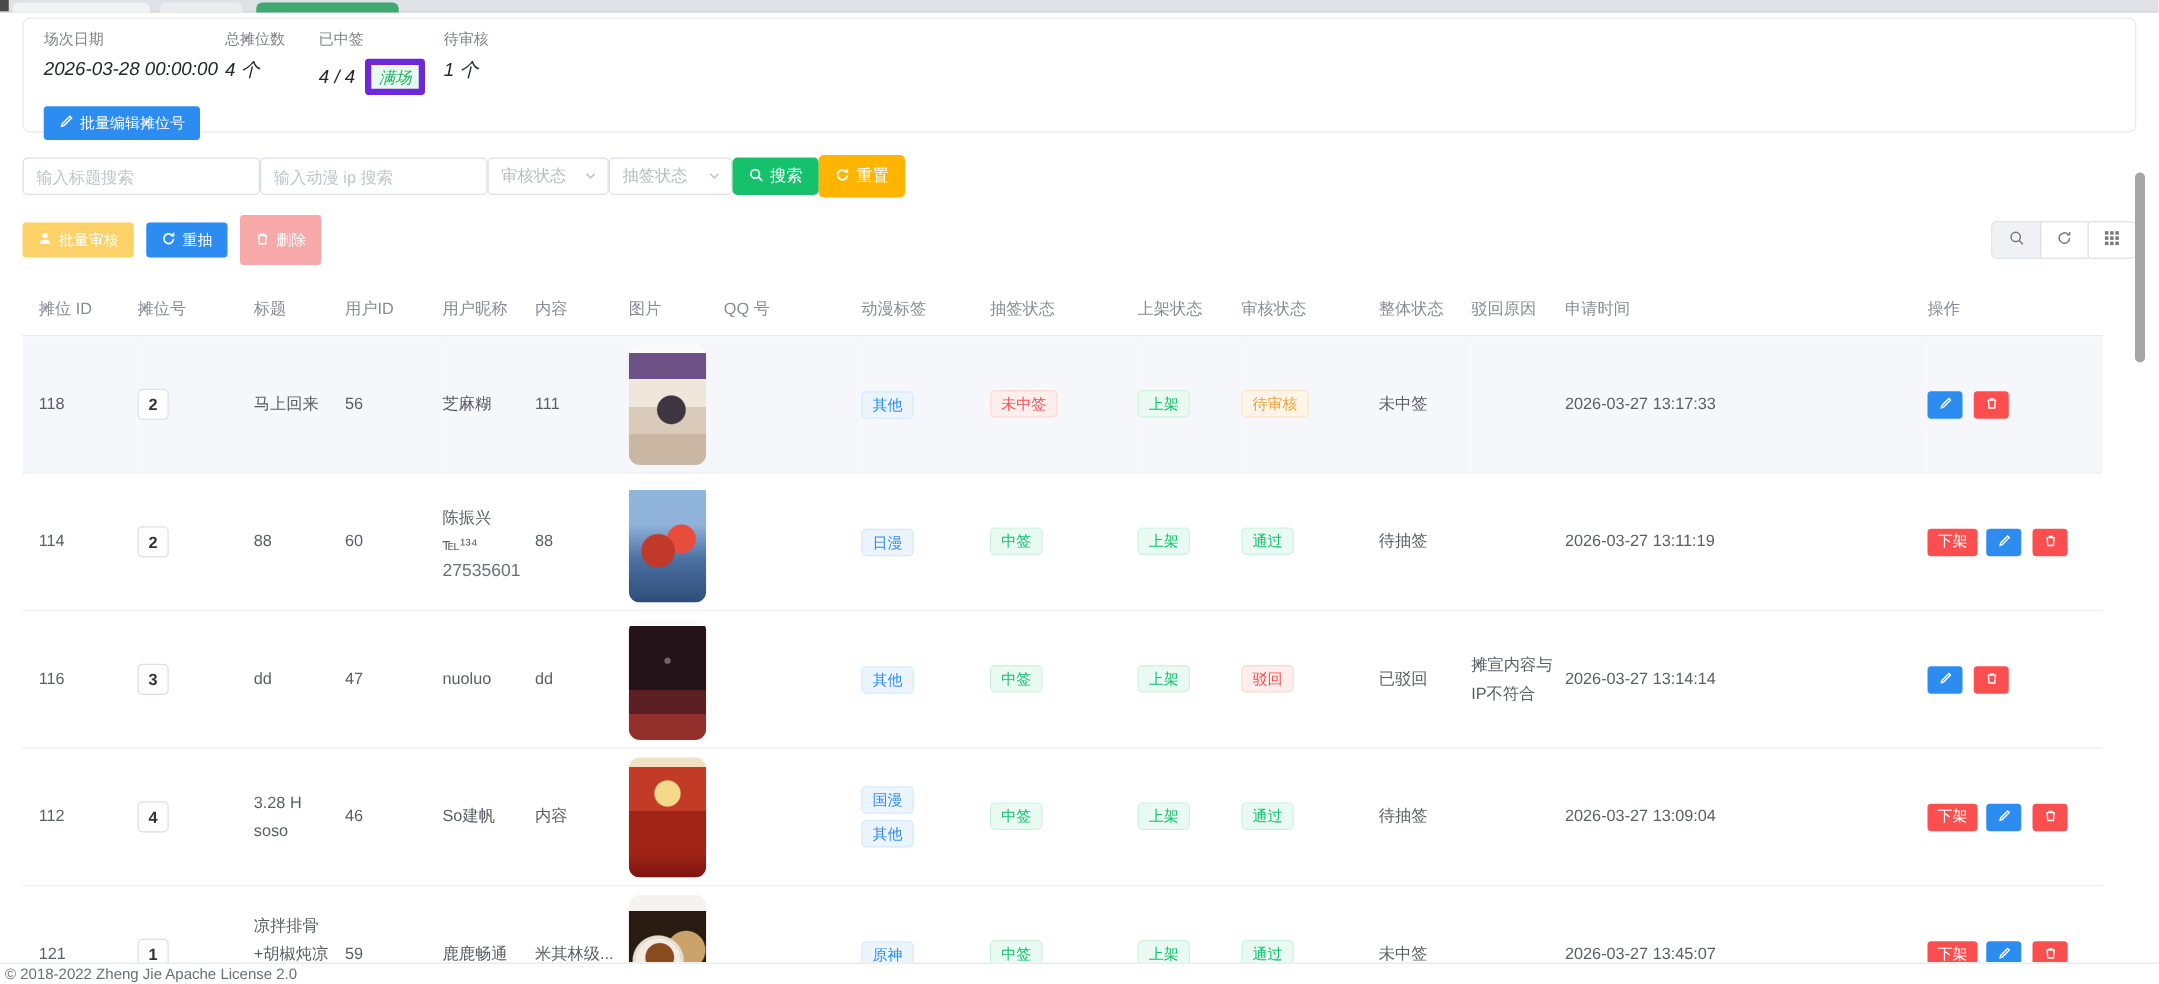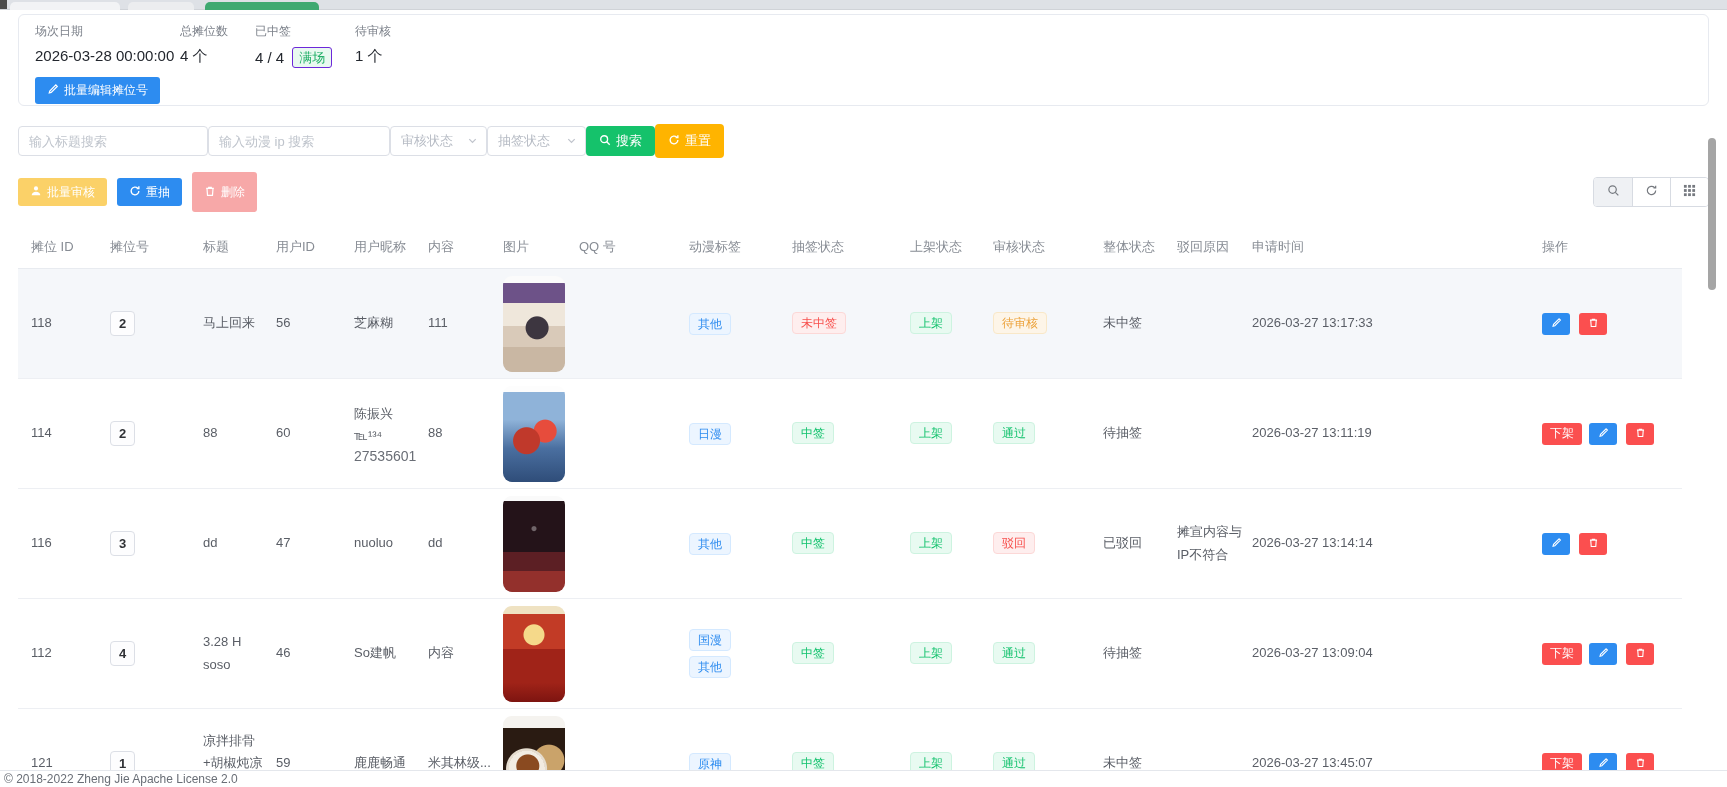--- a/index.html
+++ b/index.html
@@ -18,26 +18,26 @@
   .tab-strip .tab.t2 { left:128px; width:66px; background:#ecedef; }
   .tab-strip .tab.active-green { left:205px; width:114px; background:#3fa971; }
 
   .page { padding:2px 18px 0 18px; }
 
   
   .stats-card { border:1px solid #e7eaf0; border-radius:6px; margin-top:2px; padding:8px 16px 14px 16px; height:92px; }
   .stats-row { display:flex; align-items:flex-start; }
   .stat { margin-right:0; }
   .stat .lab { font-size:12px; color:#7d828b; margin-bottom:7px; }
-  .stat .val { font-size:15px; color:#23272e; display:flex; align-items:center; gap:8px; }
+  .stat .val { font-size:15px; color:#23272e; display:flex; align-items:center; gap:8px;font-style:italic; }
   .stat.s1 { width:145px; }
   .stat.s2 { width:75px; }
   .stat.s3 { width:100px; }
   .stat.s4 { width:90px; }
-  .badge-full { display:inline-block; font-size:13px; color:#1fae66; background:#e9f9f0; border:1px solid #6d28d9; border-radius:3px; padding:1px 6px; line-height:17px; }
+  .badge-full { display:inline-block; font-size:13px; color:#1fae66; background:#e9f9f0; border:5px solid #6d28d9; border-radius:3px; padding:1px 6px; line-height:17px; }
   .btn { display:inline-flex; align-items:center; gap:5px; border:none; border-radius:3px; color:#fff; cursor:pointer; font-family:inherit; white-space:nowrap; }
   .btn svg { flex:none; }
   .btn-batch-edit { margin-top:9px; height:27px; padding:0 12px; font-size:12px; background:#2d8cf0; }
 
   
   .filter-row { display:flex; align-items:center; margin-top:18px; }
   .f-input { height:30px; border:1px solid #dcdfe6; border-radius:4px; padding:0 10px; font-size:13px; color:#5a5e66; font-family:inherit; outline:none; }
   .f-input::placeholder { color:#bfc4cc; }
   .f-input.w1 { width:190px; }
   .f-input.w2 { width:182px; }

